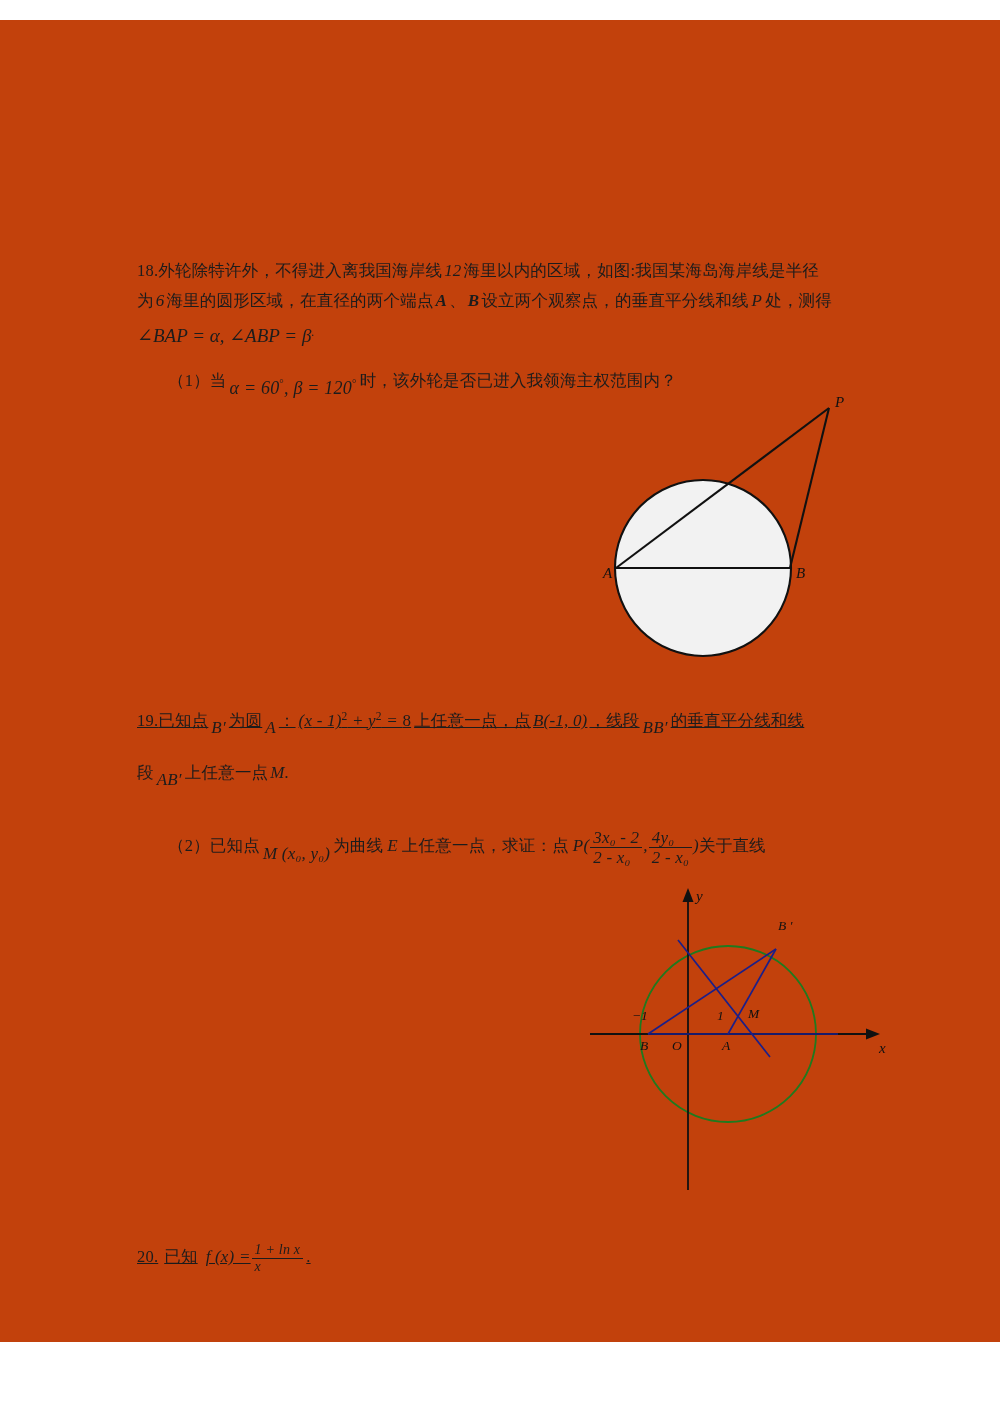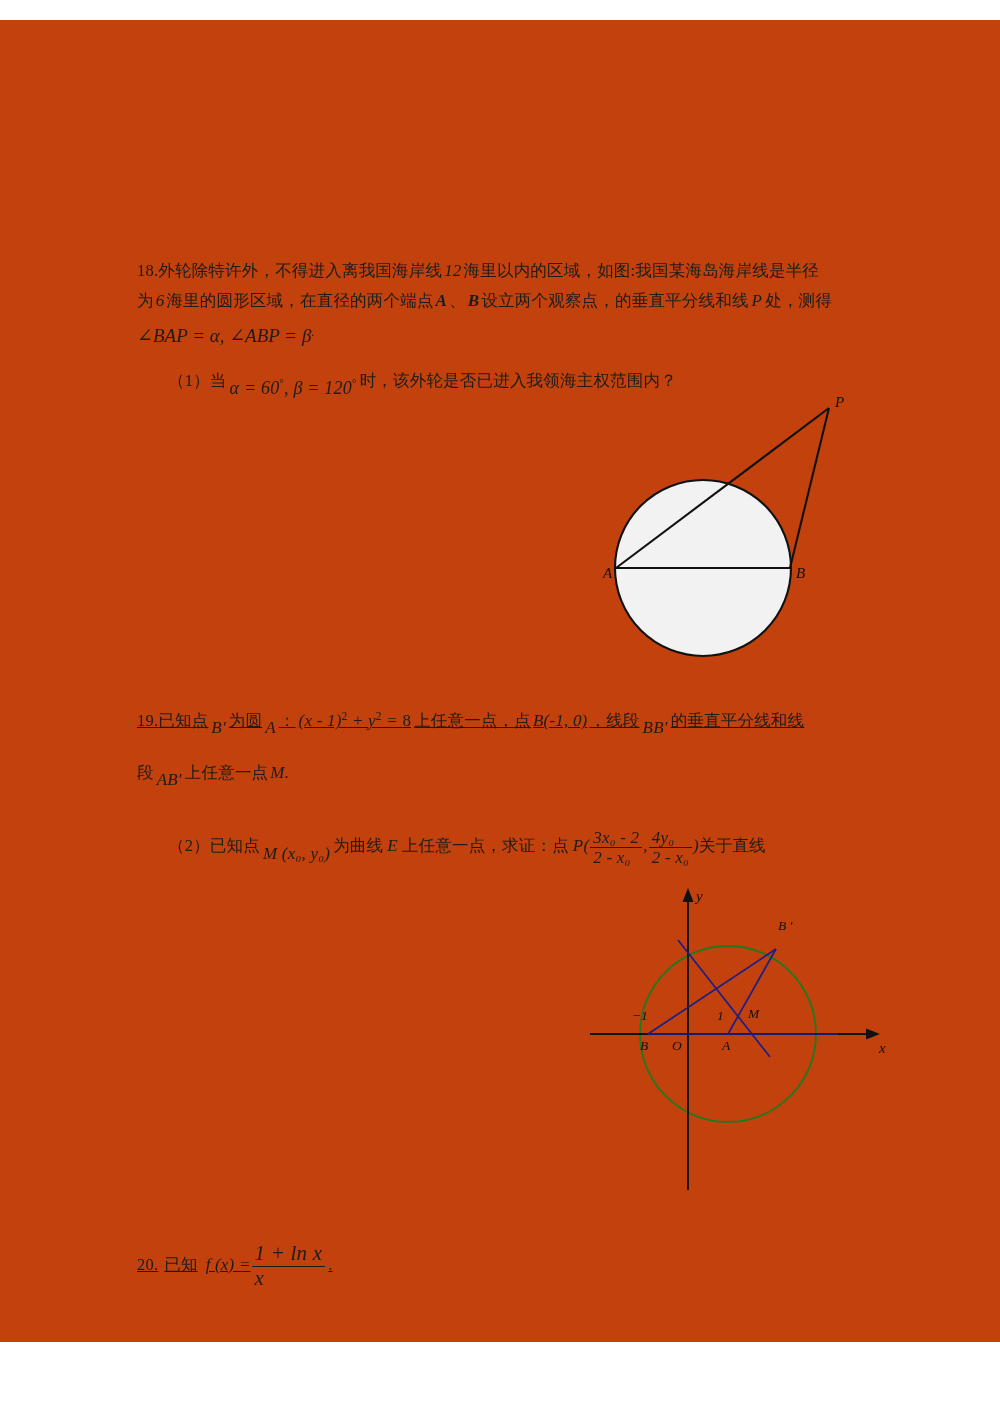--- a/index.html
+++ b/index.html
@@ -158,16 +158,16 @@
     <div class="abs lbl-sm" style="left:84px; top:156px;">O</div>
     <div class="abs lbl-sm" style="left:44px; top:126px;">−1</div>
     <div class="abs lbl-sm" style="left:129px; top:126px;">1</div>
     <div class="abs lbl-sm" style="left:52px; top:156px;">B</div>
     <div class="abs lbl-sm" style="left:134px; top:156px;">A</div>
     <div class="abs lbl-sm" style="left:160px; top:124px;">M</div>
     <div class="abs lbl-sm" style="left:190px; top:36px;">B ′</div>
   </div>
 
   <div class="abs body-text" style="left:137px; top:1222px;text-decoration:underline;">
-    <span>20.</span><span style="padding-left:6px;">已知</span><span class="math" style="font-size:17px; padding-left:8px;">f (x) =</span><span class="frac math" style="font-size:21px;"><span class="num">1 + ln x</span><span class="den">x</span></span><span style="padding-left:2px;">.</span>
+    <span>20.</span><span style="padding-left:6px;">已知</span><span class="math" style="font-size:17px; padding-left:8px;">f (x) =</span><span class="frac math" style="font-size:14px;"><span class="num">1 + ln x</span><span class="den">x</span></span><span style="padding-left:2px;">.</span>
   </div>
 
 </div>
 
 </body></html>

